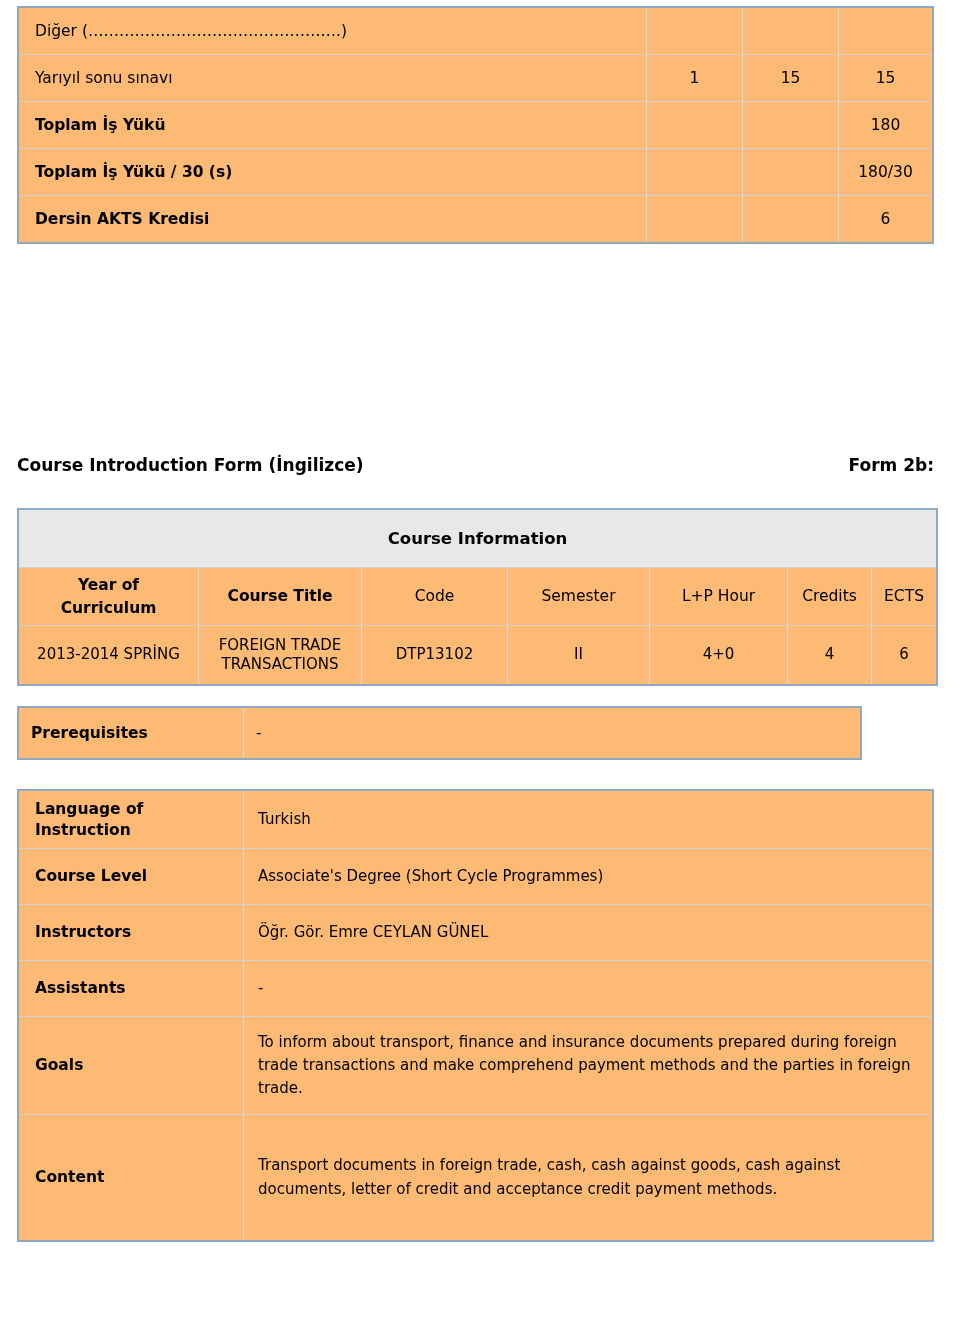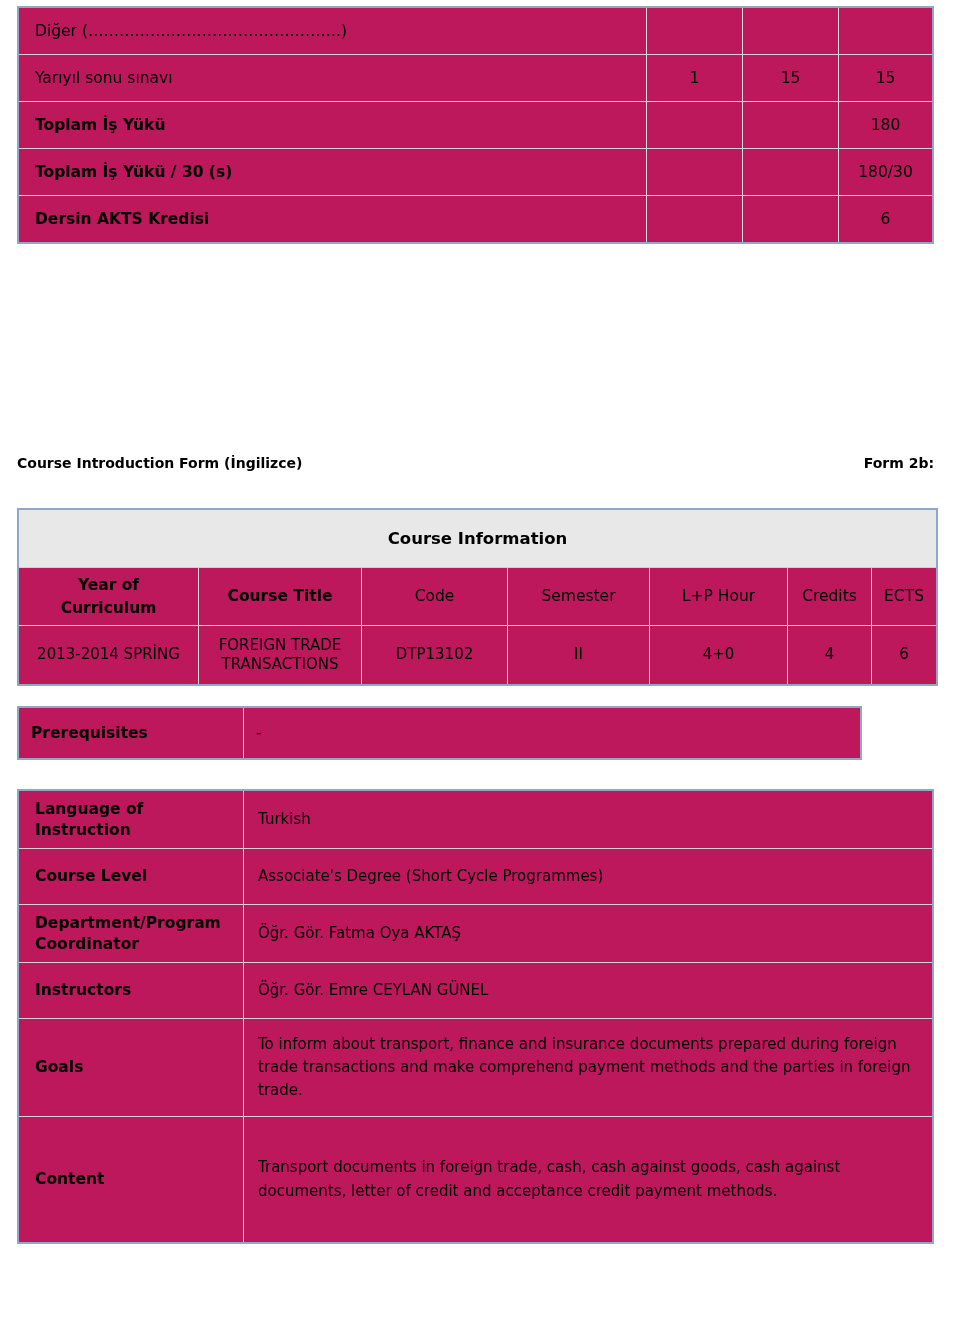--- a/index.html
+++ b/index.html
@@ -30,21 +30,21 @@
     border: 2px solid #8fa9c4;
     table-layout: fixed;
   }
   .tbl td {
     border-right: 1px solid #dcdcdc;
     border-bottom: 1px solid #d2d2d2;
     padding: 0 12px;
     vertical-align: middle;
     font-size: 15px;
     line-height: 1.45;
-    background: #be185d;
+    background: #fdba74;
   }
   .tbl td.last-col { border-right: none; }
   .tbl tr.last-row td { border-bottom: none; }
 
   .b      { font-weight: bold; }
   .i      { }
   .l      { text-align: left; }
 
   
   #workload-table {
@@ -64,21 +64,21 @@
   
   #form-heading {
     position: absolute;
     left: 17px;
     top: 455px;
     width: 917px;
     display: flex;
     justify-content: space-between;
     align-items: center;
     font-weight: bold;
-    font-size: 14px;
+    font-size: 17px;
     gap: 10px;
   }
 
   
   #course-info-table {
     position: absolute;
     left: 17px;
     top: 508px;
     width: 917px;
   }
@@ -247,28 +247,28 @@
     </colgroup>
     <tbody>
       <tr class="h60">
         <td class="k">Language of Instruction</td>
         <td class="v last-col">Turkish</td>
       </tr>
       <tr class="h54">
         <td class="k">Course Level</td>
         <td class="v last-col">Associate's Degree (Short Cycle Programmes)</td>
       </tr>
-      <tr class="h60">
-        <td class="k">Department/Program Coordinator</td>
-        <td class="v last-col">Öğr. Gör. Fatma Oya AKTAŞ</td>
-      </tr>
       <tr class="h54">
         <td class="k">Instructors</td>
         <td class="v last-col">Öğr. Gör. Emre CEYLAN GÜNEL</td>
       </tr>
+      <tr class="h54">
+        <td class="k">Assistants</td>
+        <td class="v last-col">-</td>
+      </tr>
       <tr class="htall">
         <td class="k">Goals</td>
         <td class="v last-col">To inform about transport, finance and insurance documents prepared during foreign trade transactions and make  comprehend payment methods and the parties in foreign trade.</td>
       </tr>
       <tr class="hcontent last-row">
         <td class="k">Content</td>
         <td class="v last-col">Transport documents in foreign trade, cash, cash against goods, cash against documents, letter of credit and acceptance credit payment methods.</td>
       </tr>
     </tbody>
   </table>

